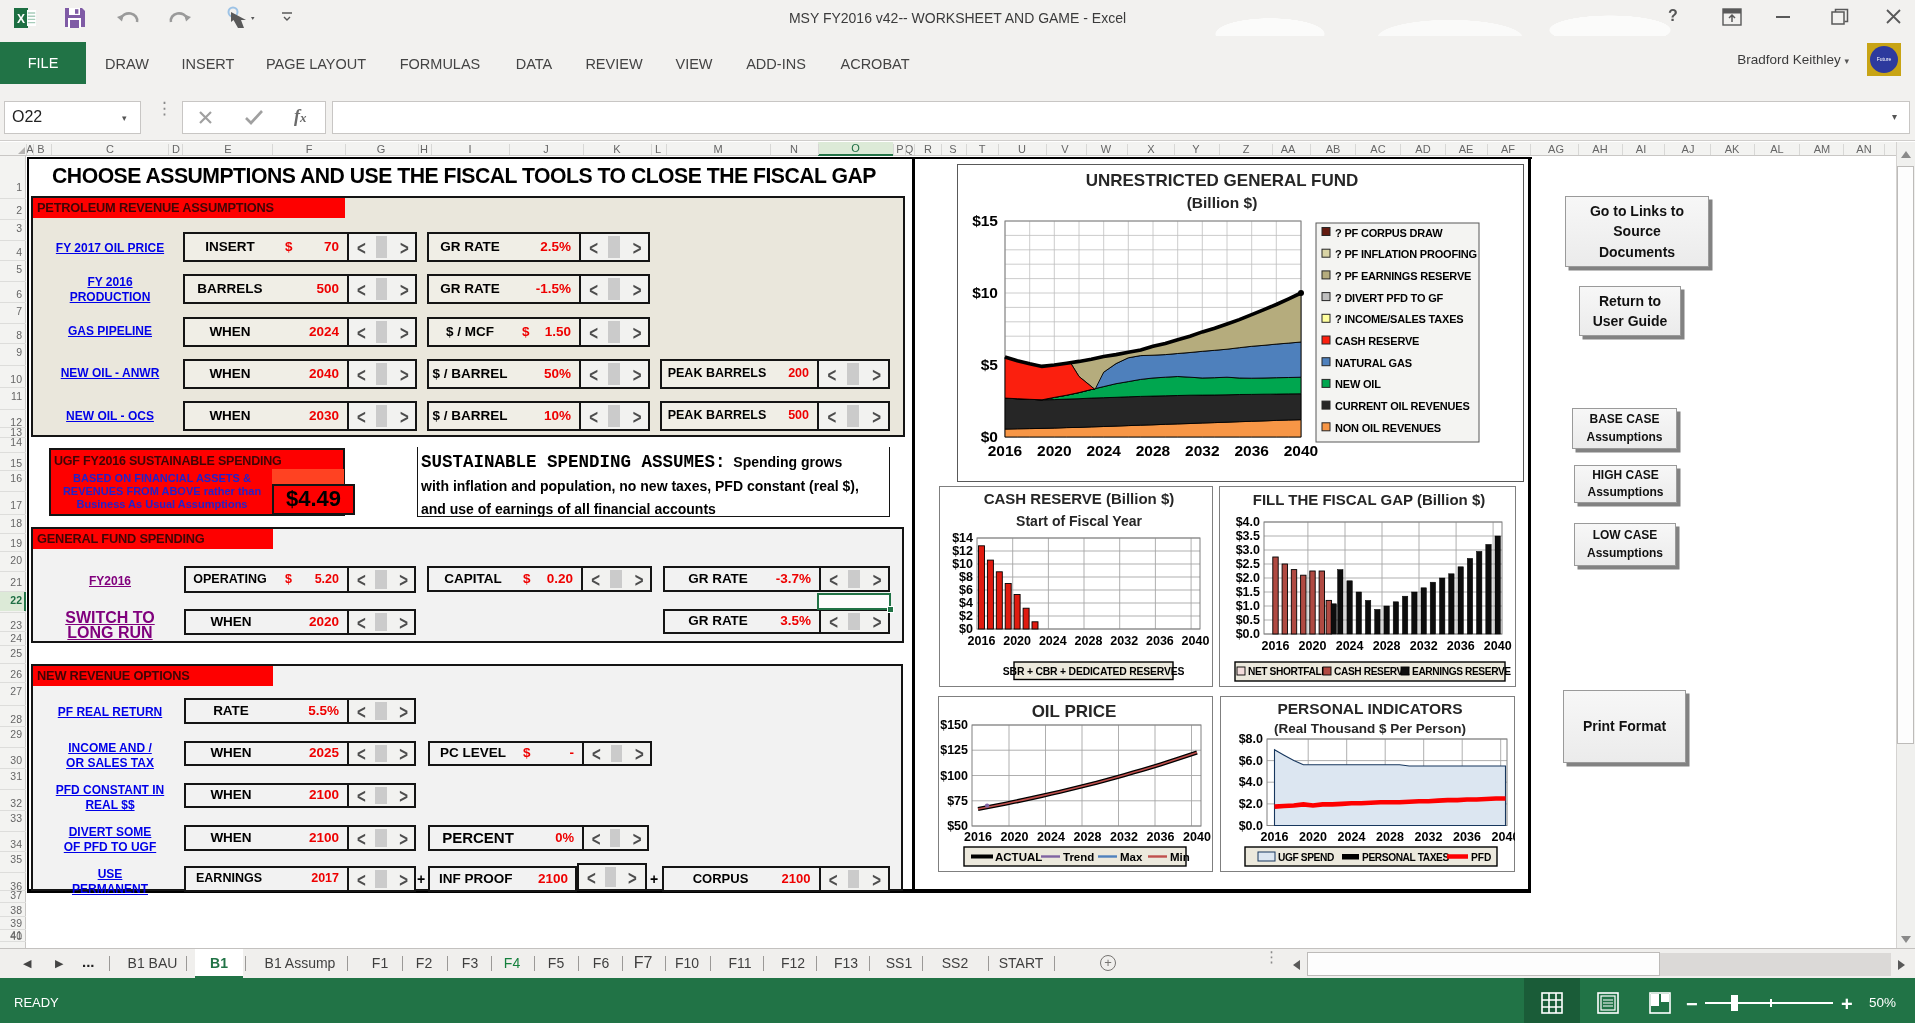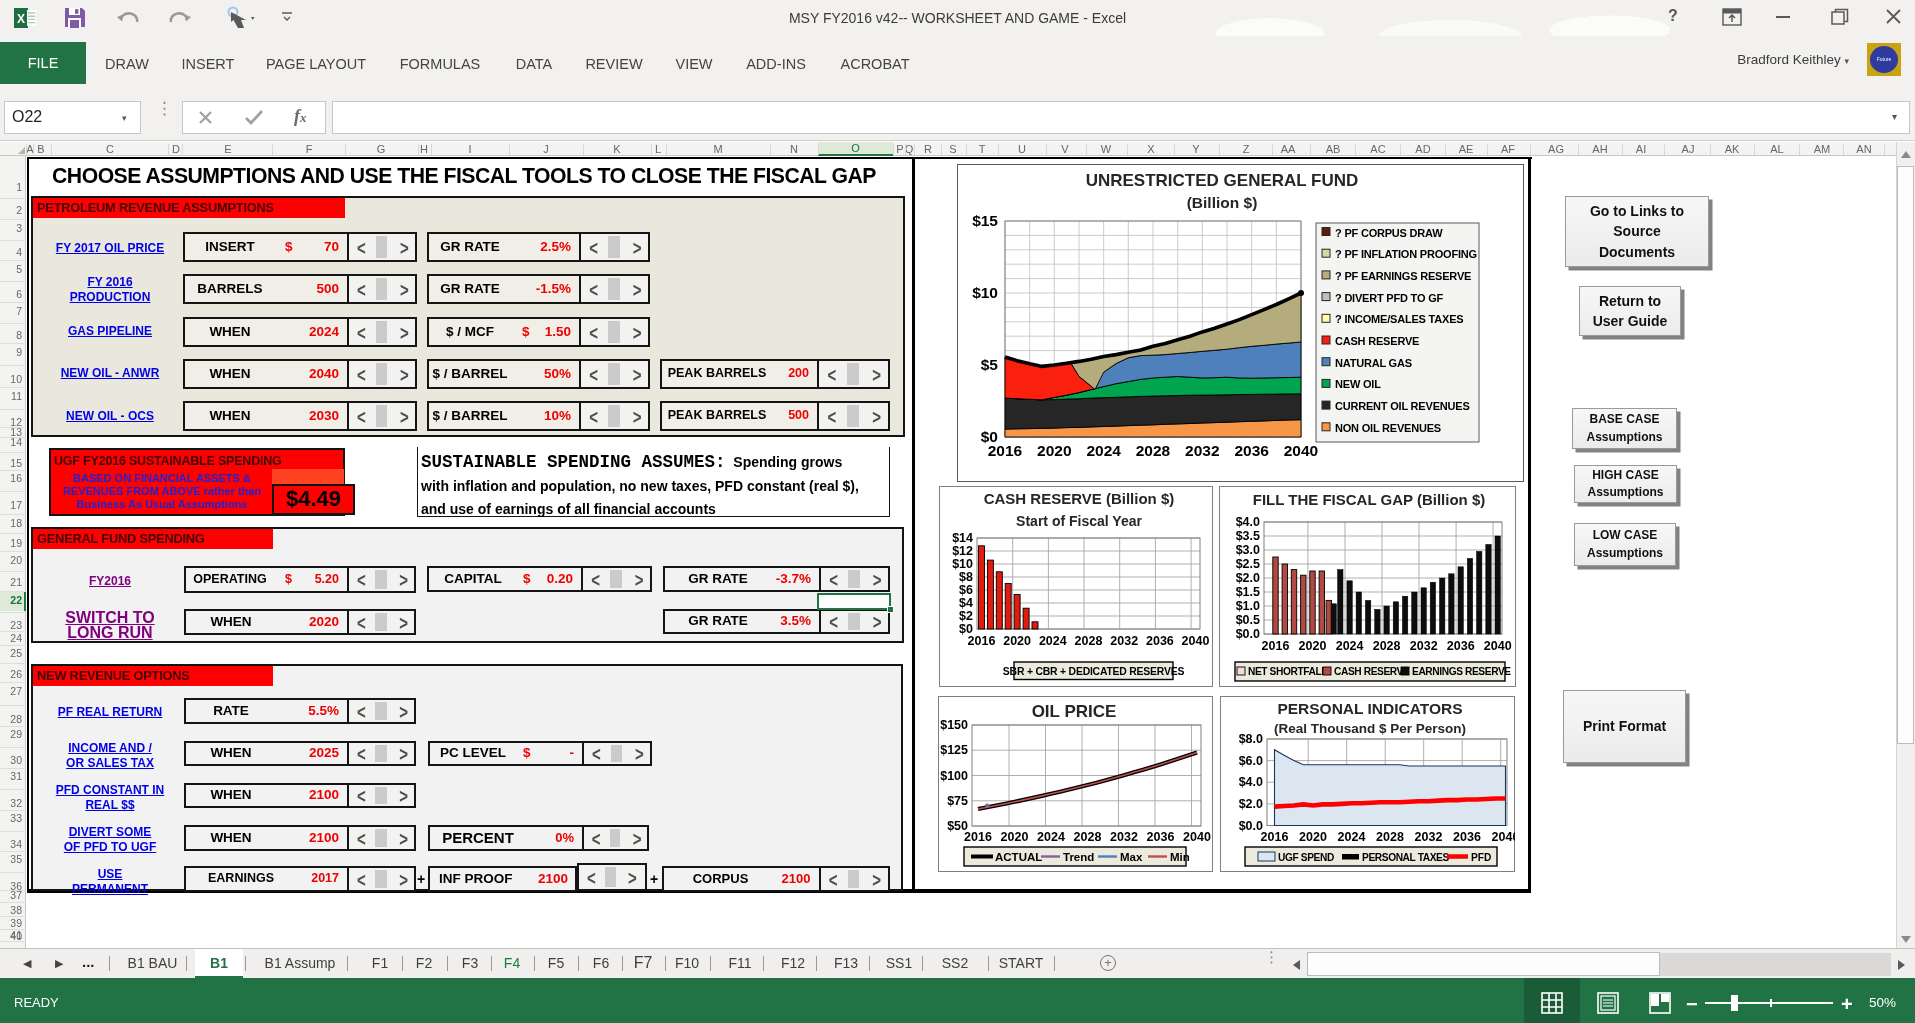--- a/index.html
+++ b/index.html
@@ -506,21 +506,21 @@
 <div class="ctl" style="left:428px;top:824.5px;width:221px;height:26px;background:#f2f2f2;">
     <div class="lbl" style="left:48px;top:0;height:21px;line-height:21px;font-size:15px;transform:translateX(-50%);">PERCENT</div>
     <div class="val" style="left:0;top:0;width:144px;height:21px;line-height:21px;font-size:13px;">0%</div>
     <div class="spin" style="left:152px;right:0;">
       <div class="lt" style="left:7.68px;">&lt;</div>
       <div class="thumb" style="left:25.6px;top:2px;bottom:2px;width:10.88px;"></div>
       <div class="gt" style="left:48.64px;">&gt;</div>
     </div>
   </div>
 <div class="ctl" style="left:184px;top:865.5px;width:232px;height:26px;background:#f2f2f2;">
-    <div class="lbl" style="left:43px;top:0;height:21px;line-height:21px;font-size:12.5px;transform:translateX(-50%);padding-left:24px;">EARNINGS</div>
+    <div class="lbl" style="left:43px;top:0;height:21px;line-height:21px;font-size:12.5px;transform:translateX(-50%);">EARNINGS</div>
     <div class="val" style="left:0;top:0;width:153px;height:21px;line-height:21px;font-size:12.5px;">2017</div>
     <div class="spin" style="left:161px;right:0;">
       <div class="lt" style="left:7.92px;">&lt;</div>
       <div class="thumb" style="left:26.400000000000002px;top:2px;bottom:2px;width:11.22px;"></div>
       <div class="gt" style="left:50.160000000000004px;">&gt;</div>
     </div>
   </div>
 <div class="abs b" style="left:417px;top:871px;font-size:14px;">+</div>
 <div class="ctl" style="left:428px;top:865.5px;width:149px;height:26px;background:#f2f2f2;">
     <div class="lbl" style="left:9px;top:0;height:21px;line-height:21px;font-size:13.5px;">INF PROOF</div>

